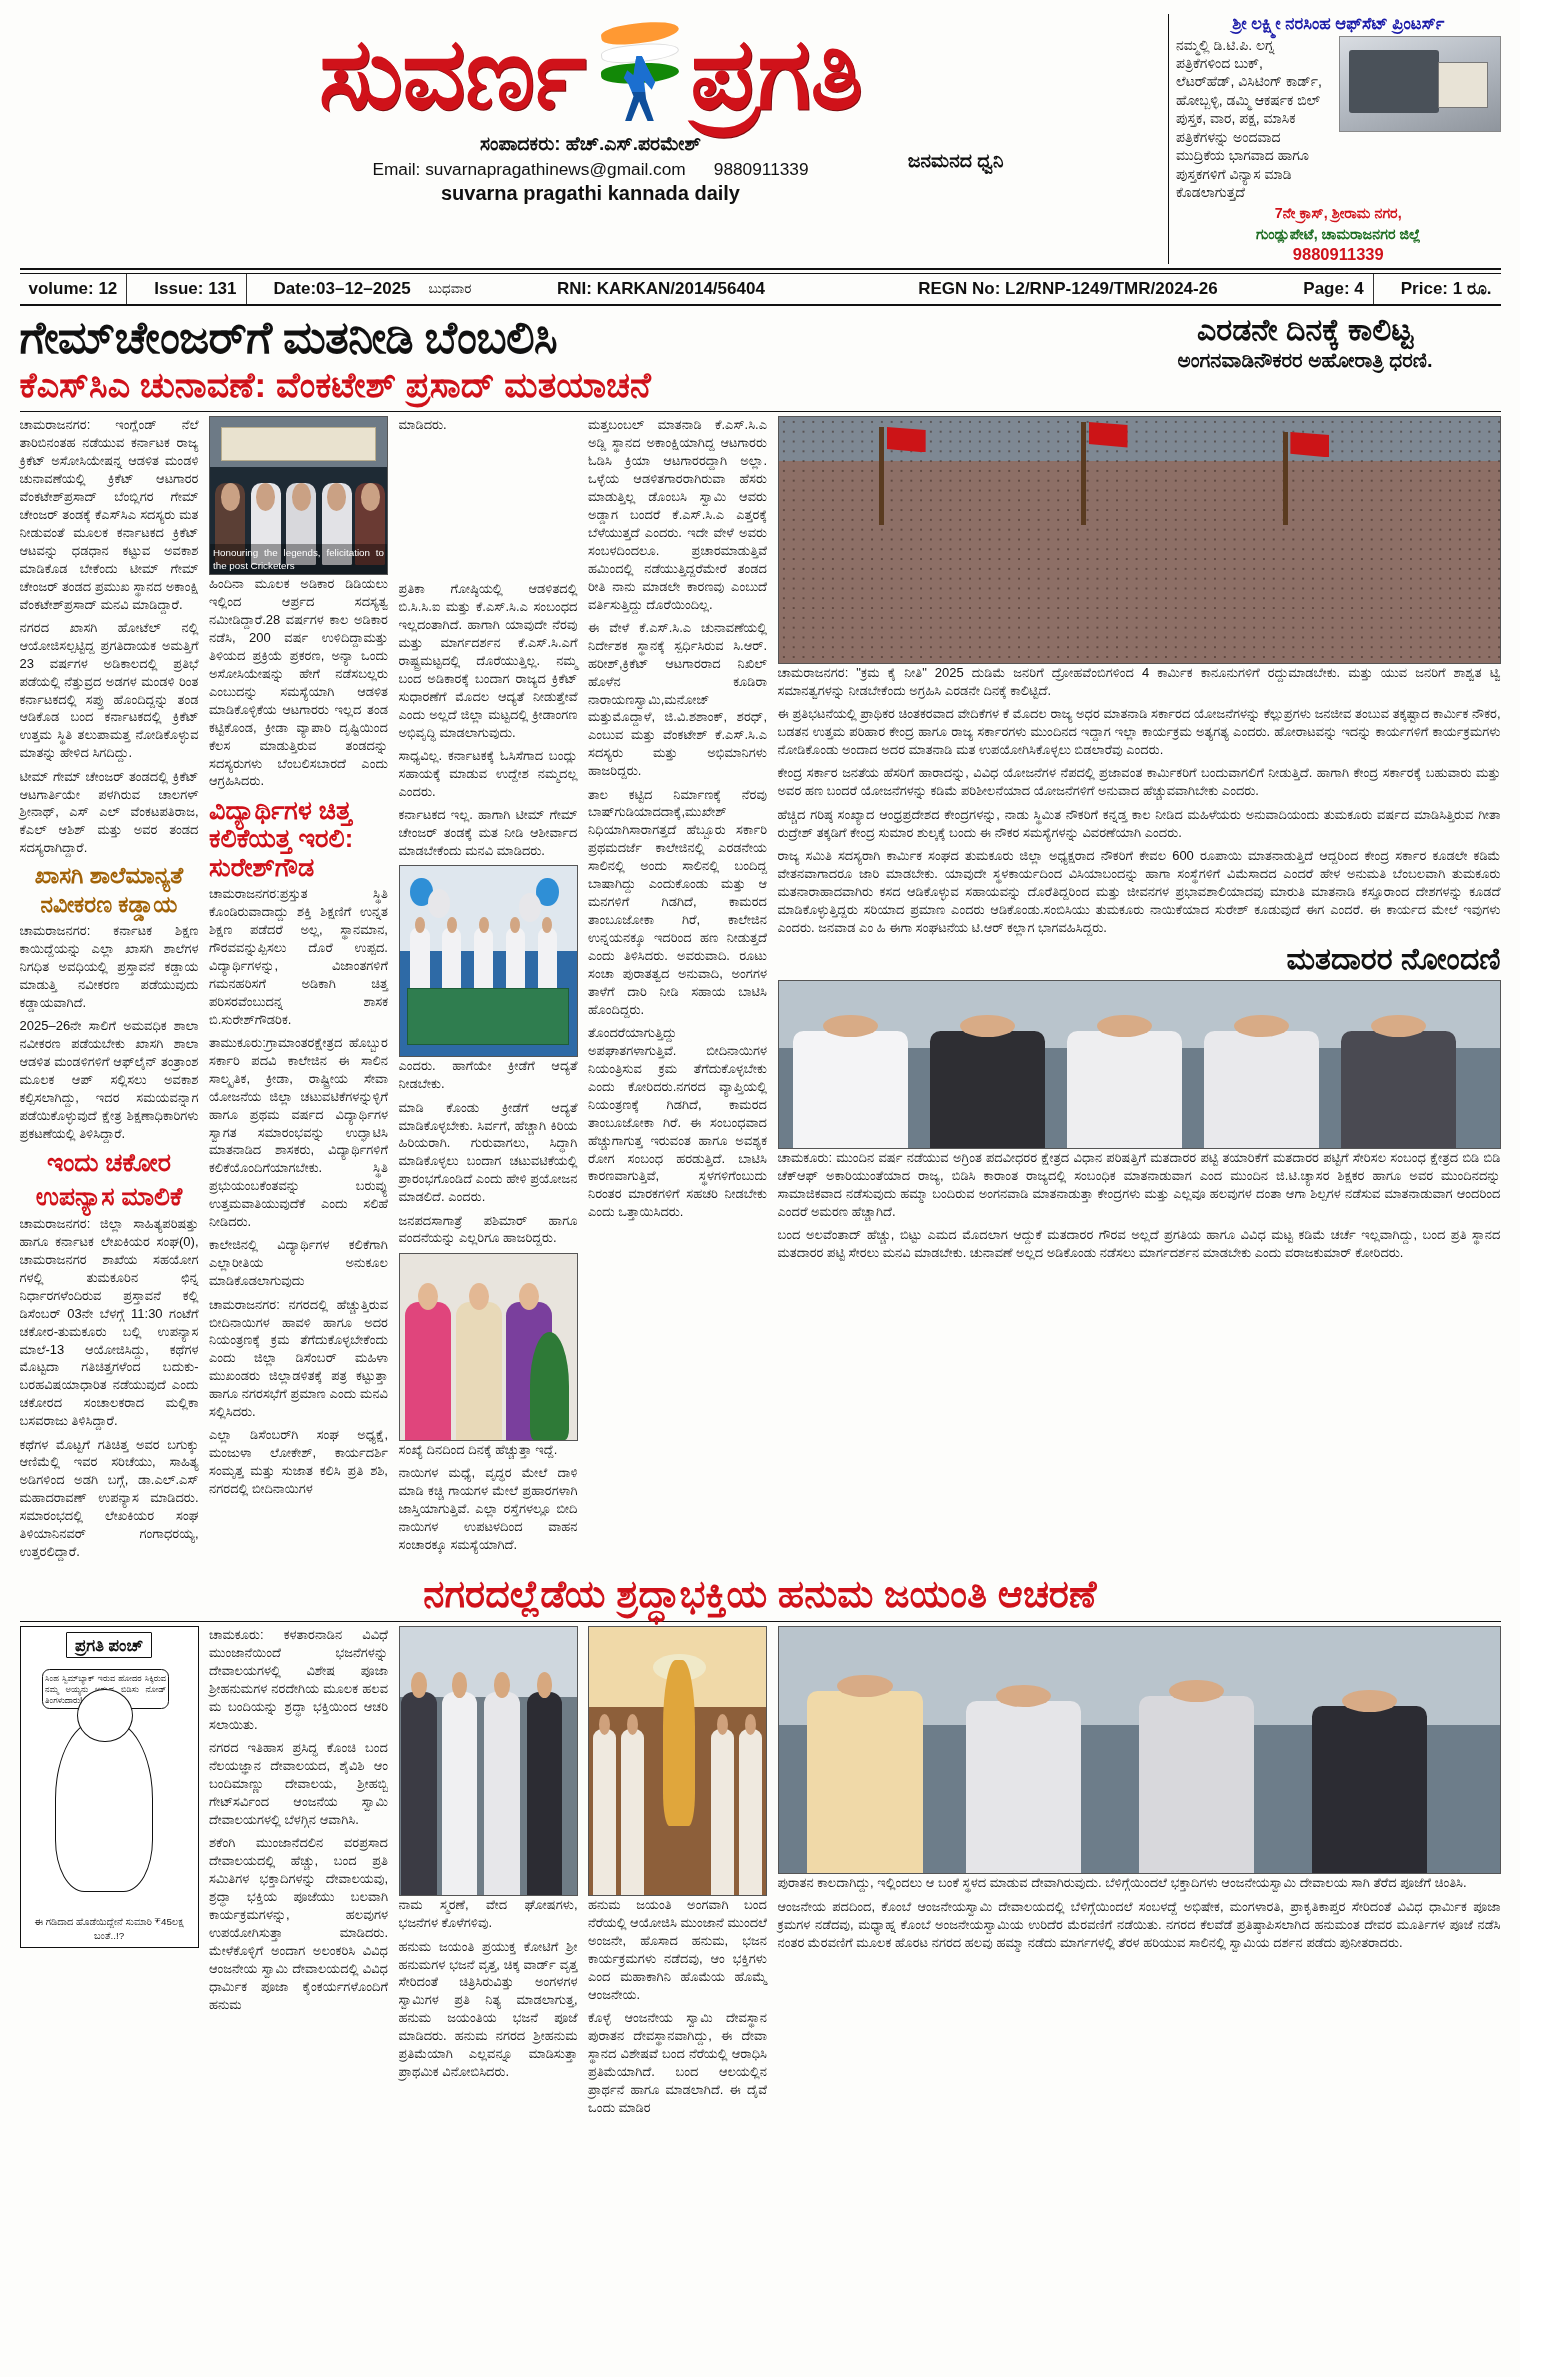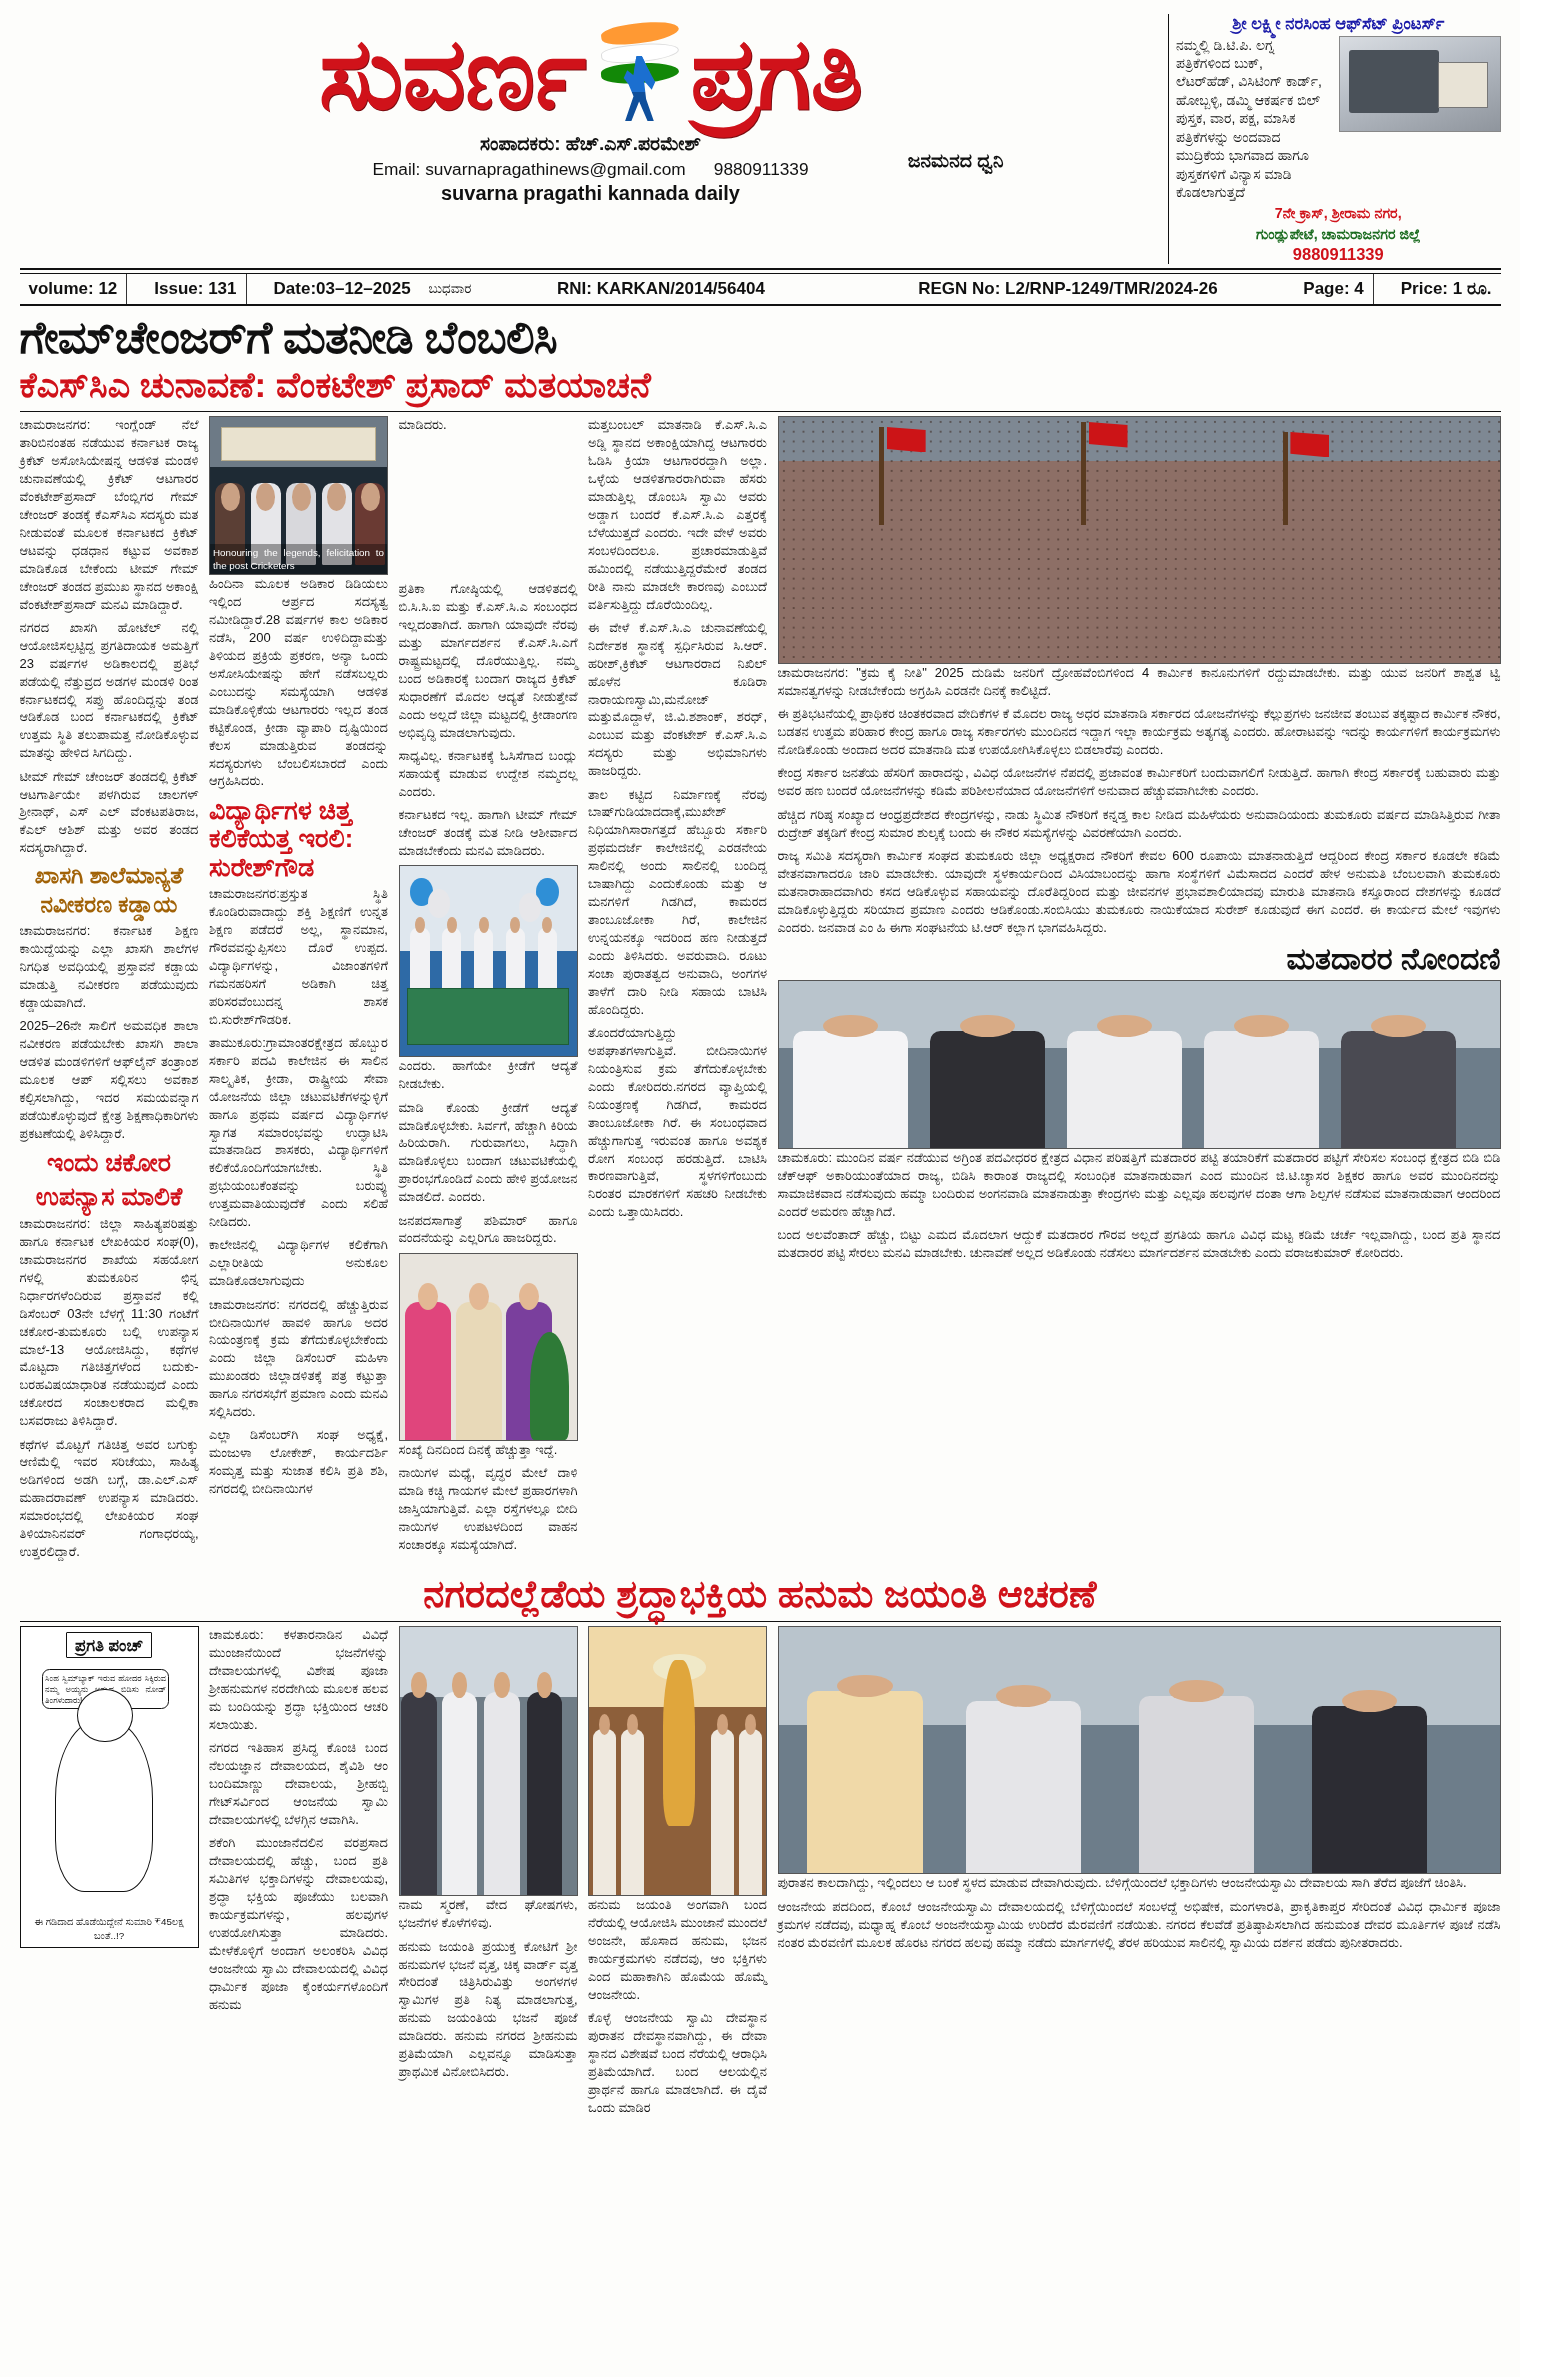--- a/index.html
+++ b/index.html
@@ -304,20 +304,24 @@
     <div>Page: 4</div>
     <div class="ib-sep"></div>
     <div>Price: 1 ರೂ.</div>
   </div>
 
   <div class="topline">
     <div class="topline-left">
       <div class="h1-black">ಗೇಮ್‌ಚೇಂಜರ್‌ಗೆ ಮತನೀಡಿ ಬೆಂಬಲಿಸಿ</div>
       <div class="h1-red">ಕೆಎಸ್‌ಸಿಎ ಚುನಾವಣೆ: ವೆಂಕಟೇಶ್ ಪ್ರಸಾದ್ ಮತಯಾಚನೆ</div>
     </div>
+    <div class="topline-right">
+      <div class="h1-right">ಎರಡನೇ ದಿನಕ್ಕೆ ಕಾಲಿಟ್ಟ</div>
+      <div class="h2-right">ಅಂಗನವಾಡಿನೌಕರರ ಅಹೋರಾತ್ರಿ ಧರಣಿ.</div>
+    </div>
   </div>
 
   <hr class="rule">
 
   <div class="cols">
 
     <div class="col c1">
       <p>ಚಾಮರಾಜನಗರ: ಇಂಗ್ಲೆಂಡ್ ನೆಲೆ ತಾರಿಬಿನಂತಹ ನಡೆಯುವ ಕರ್ನಾಟಕ ರಾಜ್ಯ ಕ್ರಿಕೆಟ್ ಅಸೋಸಿಯೇಷನ್ನ ಆಡಳಿತ ಮಂಡಳಿ ಚುನಾವಣೆಯಲ್ಲಿ ಕ್ರಿಕೆಟ್ ಆಟಗಾರರ ವೆಂಕಟೇಶ್‌ಪ್ರಸಾದ್ ಬೆಂಬ್ಲಿಗರ ಗೇಮ್ ಚೇಂಜರ್ ತಂಡಕ್ಕೆ ಕೆಎಸ್‌ಸಿಎ ಸದಸ್ಯರು ಮತ ನೀಡುವಂತೆ ಮೂಲಕ ಕರ್ನಾಟಕದ ಕ್ರಿಕೆಟ್ ಆಟವನ್ನು ಧಡಧಾನ ಕಟ್ಟುವ ಅವಕಾಶ ಮಾಡಿಕೊಡ ಬೇಕೆಂದು ಟೀಮ್ ಗೇಮ್ ಚೇಂಜರ್ ತಂಡದ ಪ್ರಮುಖ ಸ್ಥಾನದ ಅಕಾಂಕ್ಷಿ ವೆಂಕಟೇಶ್‌ಪ್ರಸಾದ್ ಮನವಿ ಮಾಡಿದ್ದಾರೆ.</p>
       <p>ನಗರದ ಖಾಸಗಿ ಹೋಟೆಲ್ ನಲ್ಲಿ ಆಯೋಜಿಸಲ್ಪಟ್ಟಿದ್ದ ಪ್ರಗತಿದಾಯಕ ಅಮತ್ತಿಗೆ 23 ವರ್ಷಗಳ ಅಡಿಕಾಲದಲ್ಲಿ ಪ್ರತಿಭೆ ಪಡೆಯಲ್ಲಿ ನೆತ್ತುವ್ರದ ಅಡಗಳ ಮಂಡಳಿ ರಿಂತ ಕರ್ನಾಟಕದಲ್ಲಿ ಸಪ್ತು ಹೊಂದಿದ್ದನ್ನು ತಂಡ ಆಡಿಕೊಡ ಬಂದ ಕರ್ನಾಟಕದಲ್ಲಿ ಕ್ರಿಕೆಟ್ ಉತ್ತಮ ಸ್ಥಿತಿ ತಲುಪಾಮತ್ತ ನೋಡಿಕೊಳ್ಳುವ ಮಾತನ್ನು ಹೇಳಿದ ಸಿಗದಿದ್ದು.</p>
       <p>ಟೀಮ್ ಗೇಮ್ ಚೇಂಜರ್ ತಂಡದಲ್ಲಿ ಕ್ರಿಕೆಟ್ ಆಟಗಾರ್ತಿಯೇ ಪಳಗಿರುವ ಚಾಲಗಳ್ ಶ್ರೀನಾಥ್, ಎಸ್ ಎಲ್ ವೆಂಕಟಪತಿರಾಜ, ಕೆಎಲ್ ಆಶಿಶ್ ಮತ್ತು ಅವರ ತಂಡದ ಸದಸ್ಯರಾಗಿದ್ದಾರೆ.</p>

